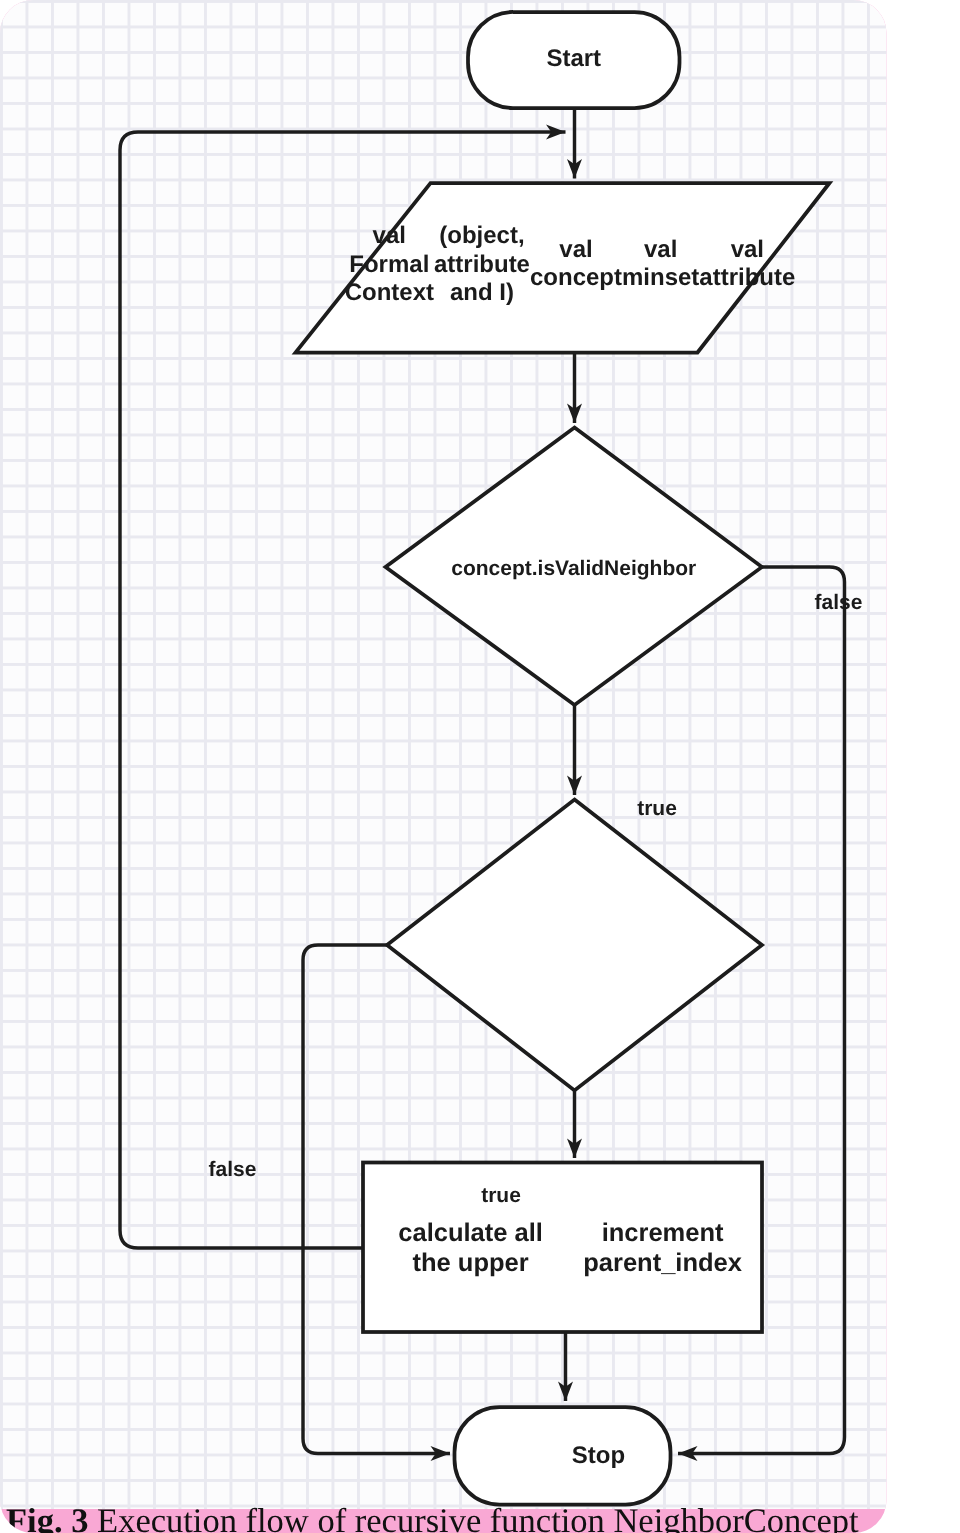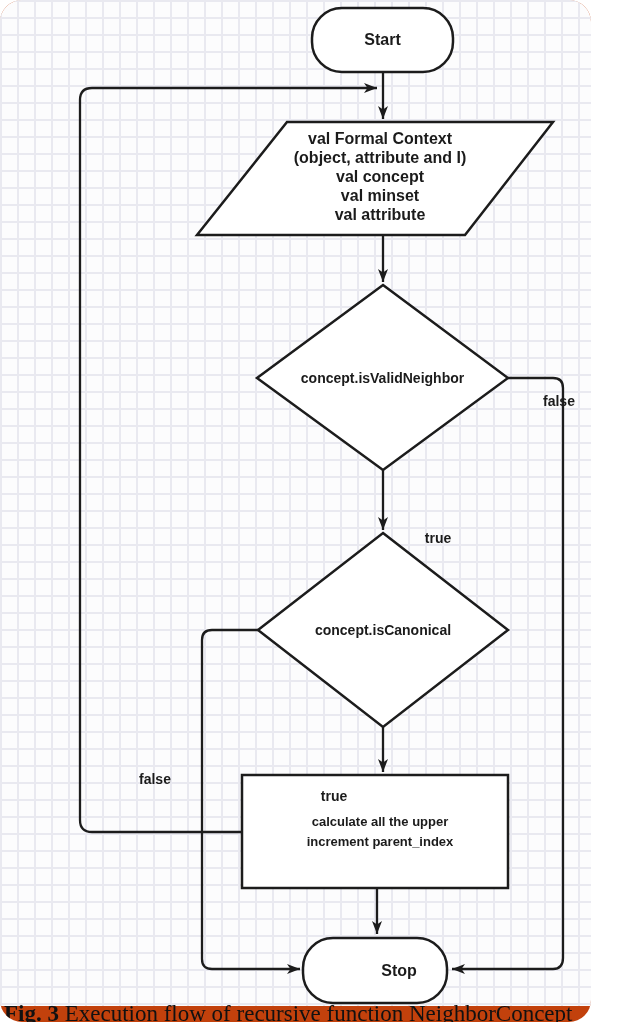--- a/index.html
+++ b/index.html
@@ -8,21 +8,21 @@
     --grid-line:#e9e9f0;
     --background:#fcfcfd;
     --text:#1b1b1b;
   }
   *{margin:0;padding:0;box-sizing:border-box;}
   body{background:#ffffff;}
   .page{
     position:relative;
     width:591px;height:1022px;
     overflow:hidden;
-    background:#c2410c;
+    background:#f9a8d4;
     font-family:"Liberation Sans","DejaVu Sans",sans-serif;
     border-radius:22px;
   }
   .grid-bg{
     position:absolute;left:0;top:0;width:640px;height:1006px;
     background-color:var(--background);
     background-image:
       linear-gradient(to right, var(--grid-line) 2px, transparent 2px),
       linear-gradient(to bottom, var(--grid-line) 2px, transparent 2px);
     background-size:17px 17px;
@@ -33,22 +33,22 @@
   .arrowhead{fill:var(--stroke);}
   .lbl{
     position:absolute;
     display:flex;align-items:center;justify-content:center;
     text-align:center;
     color:var(--text);
     font-weight:bold;
     pointer-events:none;
   }
   .node-text{font-size:16px;}
-  .multiline{flex-direction:column;line-height:19px;font-size:16px;text-align:center;}
-  .process-lines{line-height:20px;font-size:13px;padding-left:10px;}
+  .multiline{line-height:19px;font-size:16px;text-align:center;}
+  .process-lines{line-height:20px;font-size:17px;padding-left:10px;}
   .decision-text{font-size:14px;text-align:right;}
   .branch-label{font-size:14px;margin-top:40px;}
   .caption{
     position:absolute;left:4px;top:1001px;width:636px;
     font-family:"Liberation Serif","DejaVu Serif",serif;
     font-size:23px;color:#111;white-space:nowrap;
   }
   .caption .prefix{font-weight:bold;}
 </style>
 </head>
@@ -91,21 +91,20 @@
     <div>val minset</div>
     <div>val attribute</div>
   </div>
 
   <div class="lbl decision-text" style="left:257px;top:285px;width:251px;height:185px;">concept.isValidNeighbor</div>
 
   <div class="lbl branch-label" style="left:408px;top:489px;width:60px;height:18px;">true</div>
 
   <div class="lbl branch-label" style="left:529px;top:352px;width:60px;height:18px;">false</div>
 
-  <div class="lbl decision-text" style="left:258px;top:533px;width:250px;height:194px;">concept.isCanonical</div>
 
   <div class="lbl branch-label" style="left:304px;top:747px;width:60px;height:18px;">true</div>
 
   <div class="lbl branch-label" style="left:125px;top:730px;width:60px;height:18px;">false</div>
 
   <div class="lbl multiline process-lines" style="left:242px;top:775px;width:266px;height:113px;">
     <div>calculate all the upper</div>
     <div>increment parent_index</div>
   </div>
 

